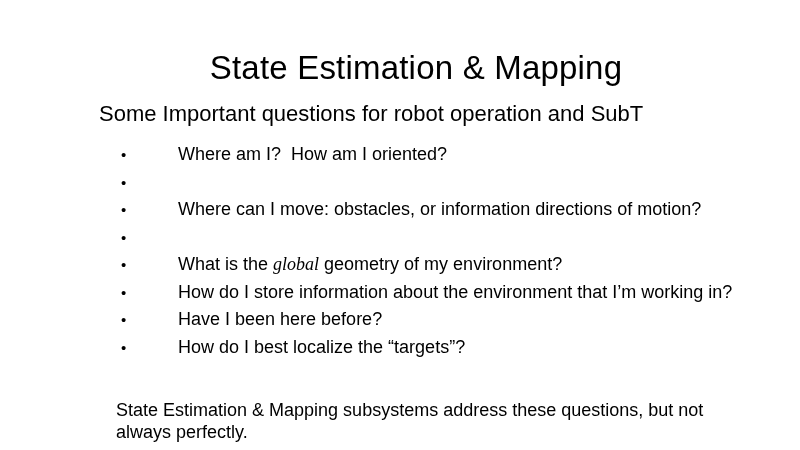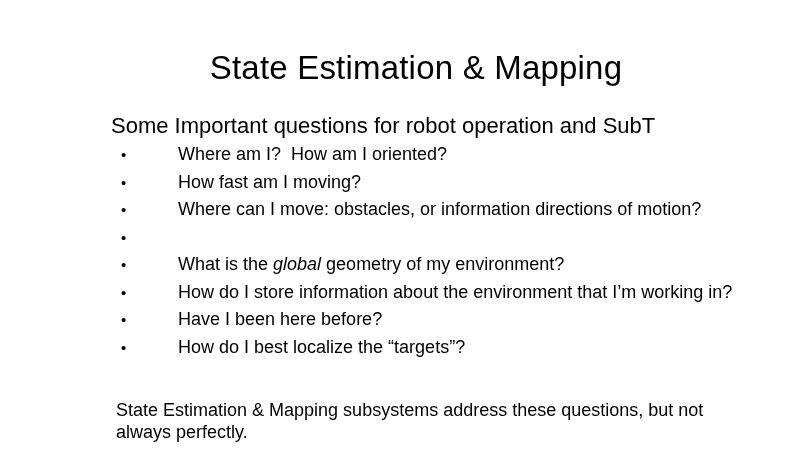--- a/index.html
+++ b/index.html
@@ -25,21 +25,21 @@
     text-align: center;
     font-size: 33px;
     font-weight: 400;
     line-height: 1;
     letter-spacing: 0.2px;
   }
   .subtitle {
     position: absolute;
     left: 99px;
     top: 103px;
-    margin: 12px;
+    margin: 0;
     font-size: 22px;
     font-weight: 400;
     line-height: 1;
     text-align: center;
   }
   .bullets {
     position: absolute;
     left: 121px;
     top: 141px;
     width: 640px;
@@ -58,21 +58,21 @@
     width: 21px;
     font-size: 15px;
     line-height: 27.5px;
   }
   .bullet-text {
     white-space: pre-wrap;
     margin-left: 36px;
   }
   .bullet-text em {
     font-style: italic;
-    font-family: Liberation Sans, sans-serif;
+    font-family: Liberation Serif, serif;
   }
   .closing {
     position: absolute;
     left: 98px;
     top: 381px;
     width: 640px;
     margin: 18px;
     font-size: 18px;
     line-height: 22px;
     white-space: pre-wrap;
@@ -84,21 +84,20 @@
 <div class="slide">
   <h1 class="title">State Estimation &amp; Mapping</h1>
   <h2 class="subtitle">Some Important questions for robot operation and SubT</h2>
   <ul class="bullets">
       <li>
         <span class="bullet-dot">•</span>
         <span class="bullet-text"><span>Where am I?  How am I oriented?</span></span>
       </li>
       <li>
         <span class="bullet-dot">•</span>
-        <span class="bullet-text"><span>How fast am I moving?</span></span>
       </li>
       <li>
         <span class="bullet-dot">•</span>
         <span class="bullet-text"><span>Where can I move: obstacles, or information directions of motion?</span></span>
       </li>
       <li>
         <span class="bullet-dot">•</span>
       </li>
       <li>
         <span class="bullet-dot">•</span>

